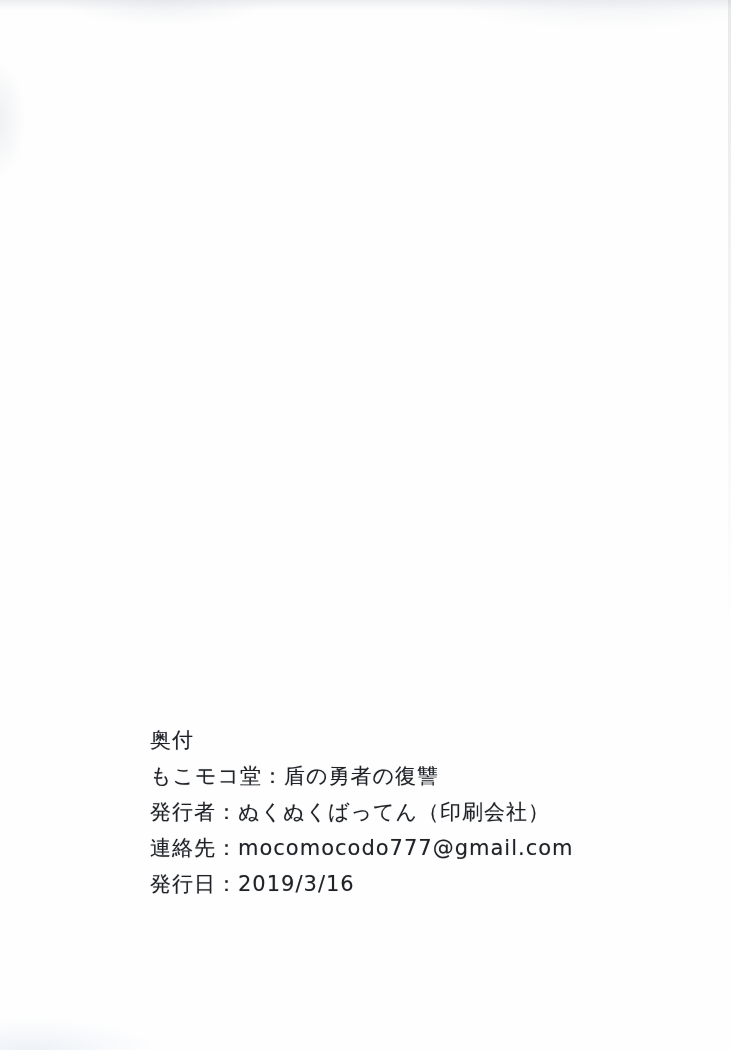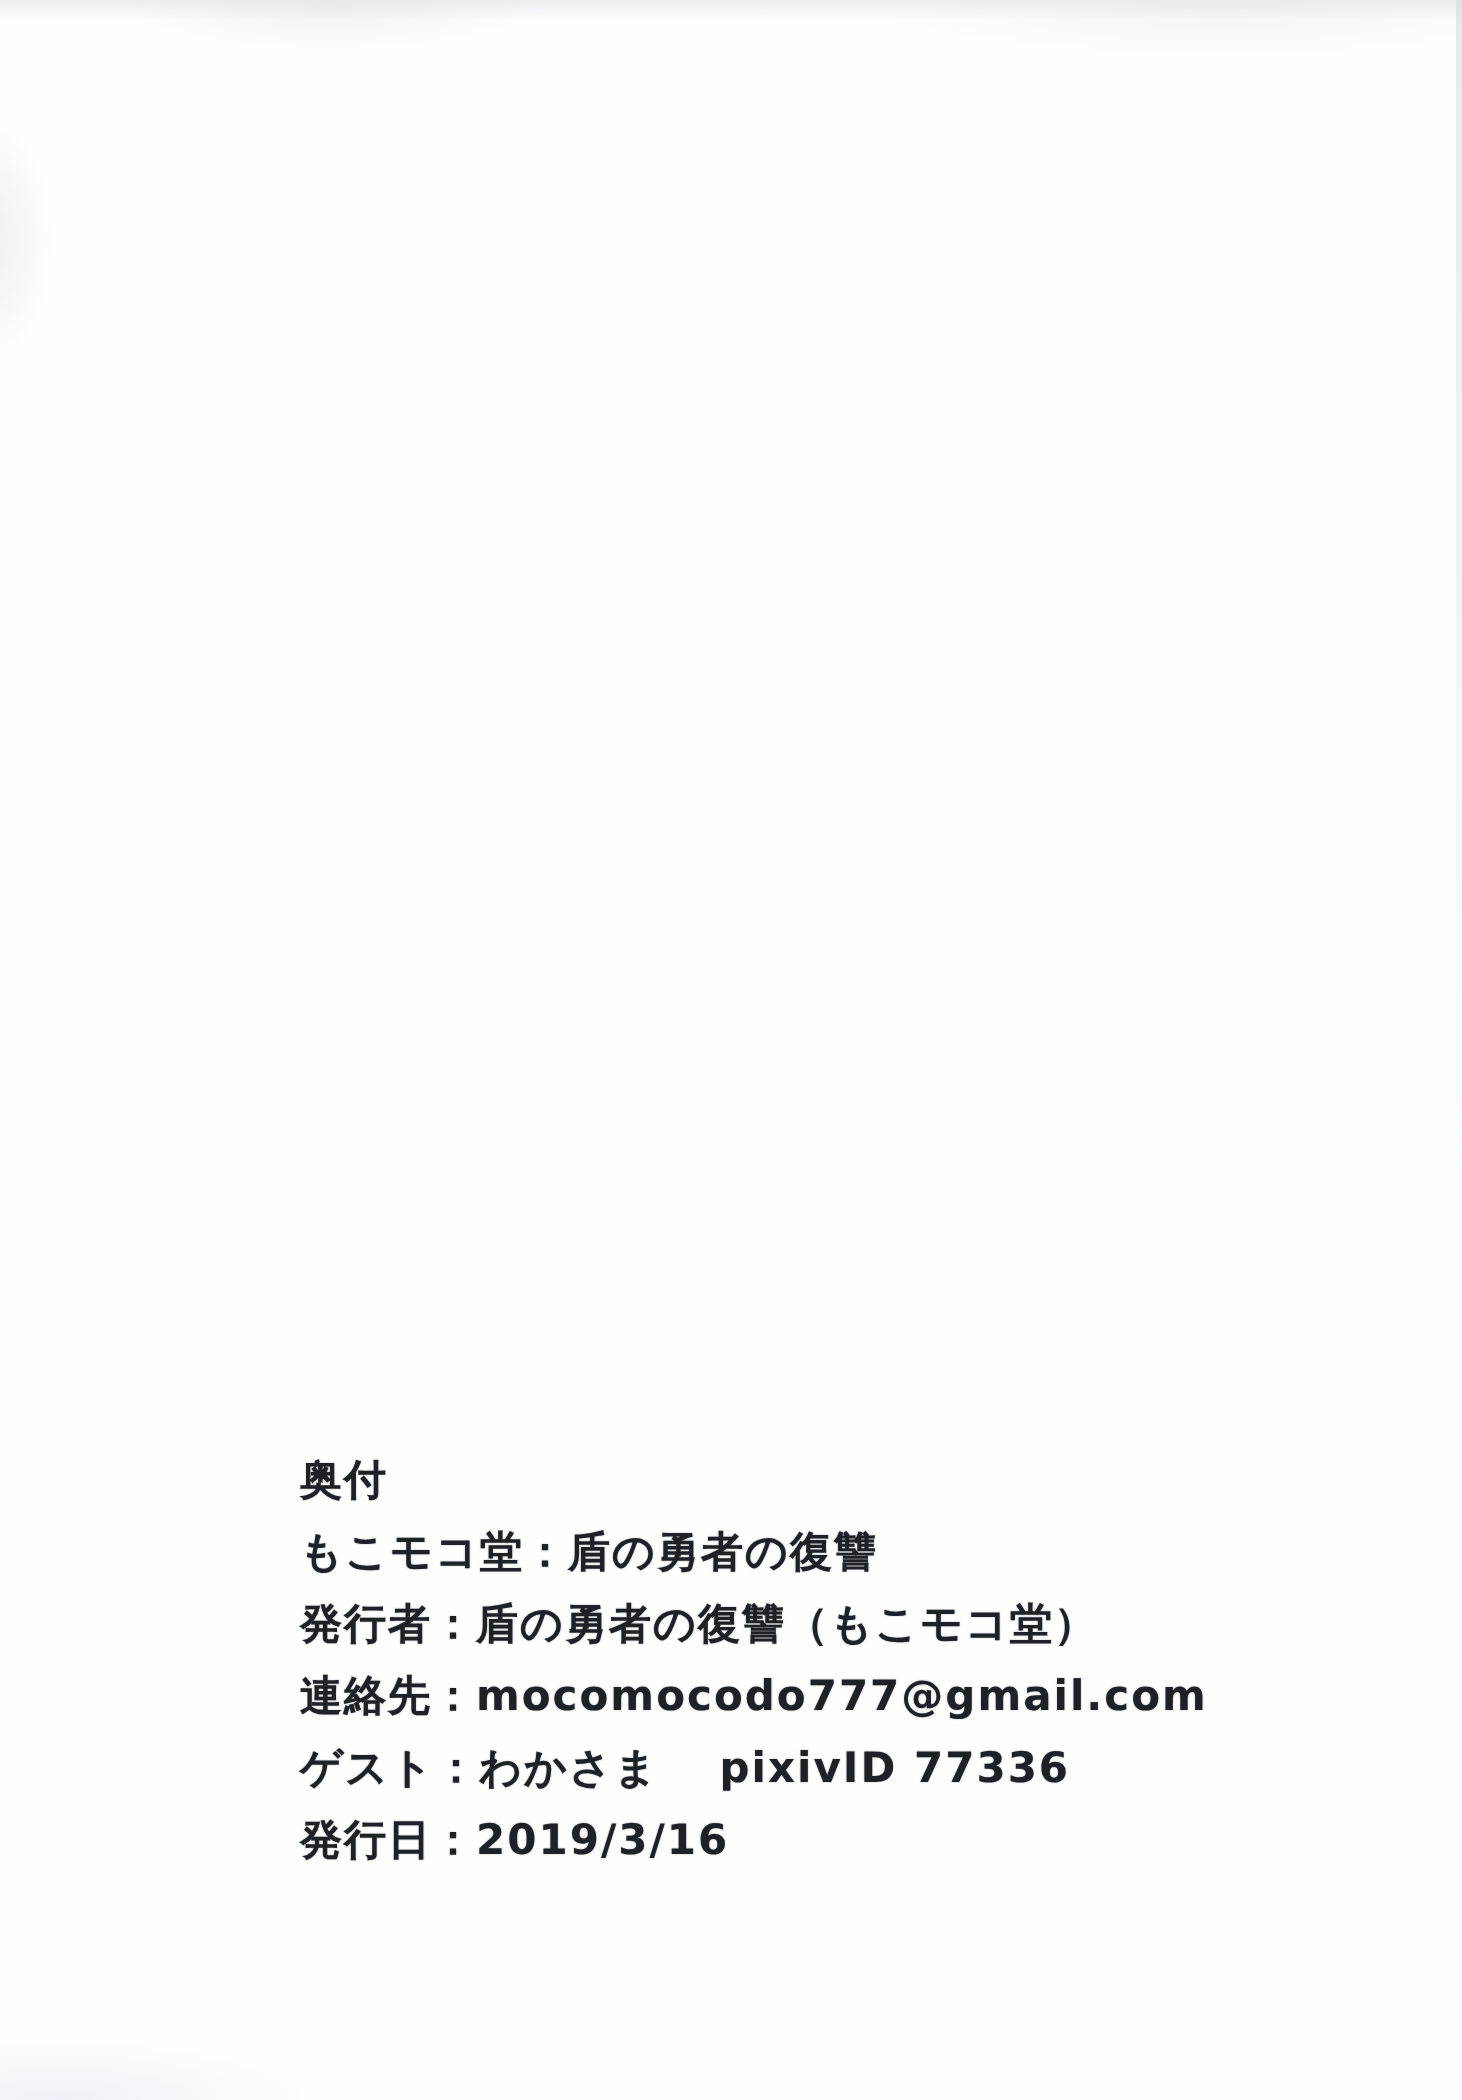--- a/index.html
+++ b/index.html
@@ -54,21 +54,21 @@
     width: 3px; height: 60%;
     background: linear-gradient(to bottom, rgba(190,194,199,0.35), rgba(255,255,255,0));
   }
   
   .colophon {
     position: absolute;
     left: 150px;
     top: 722px;
     color: #1e2126;
     font-size: 21px;
-    font-weight: 700;
+    font-weight: 400;
     letter-spacing: 1px;
     text-shadow: 0 0 1px rgba(30,33,40,0.35);
     white-space: nowrap;
   }
   .colophon .line {
     height: 36px;
     line-height: 36px;
   }
 </style>
 </head>
@@ -84,30 +84,27 @@
   <div class="scan-right-edge"></div>
 
   <div class="colophon">
     <div class="line">奥付</div>
 
     <div class="line">
       <span>もこモコ堂</span><span>：</span><span>盾の勇者の復讐</span>
     </div>
 
     <div class="line">
-      <span>発行者</span><span>：</span><span>盾の勇者の復讐（もこモコ堂）</span>
+      <span>発行者</span><span>：</span><span>ぬくぬくばってん（印刷会社）</span>
     </div>
 
     <div class="line">
       <span>連絡先</span><span>：</span><span>mocomocodo777@gmail.com</span>
     </div>
 
-    <div class="line">
-      <span>ゲスト</span><span>：</span><span>わかさま　 pixivID 77336</span>
-    </div>
 
     <div class="line">
       <span>発行日</span><span>：</span><span>2019/3/16</span>
     </div>
 
 
   </div>
 
 </div>
 

